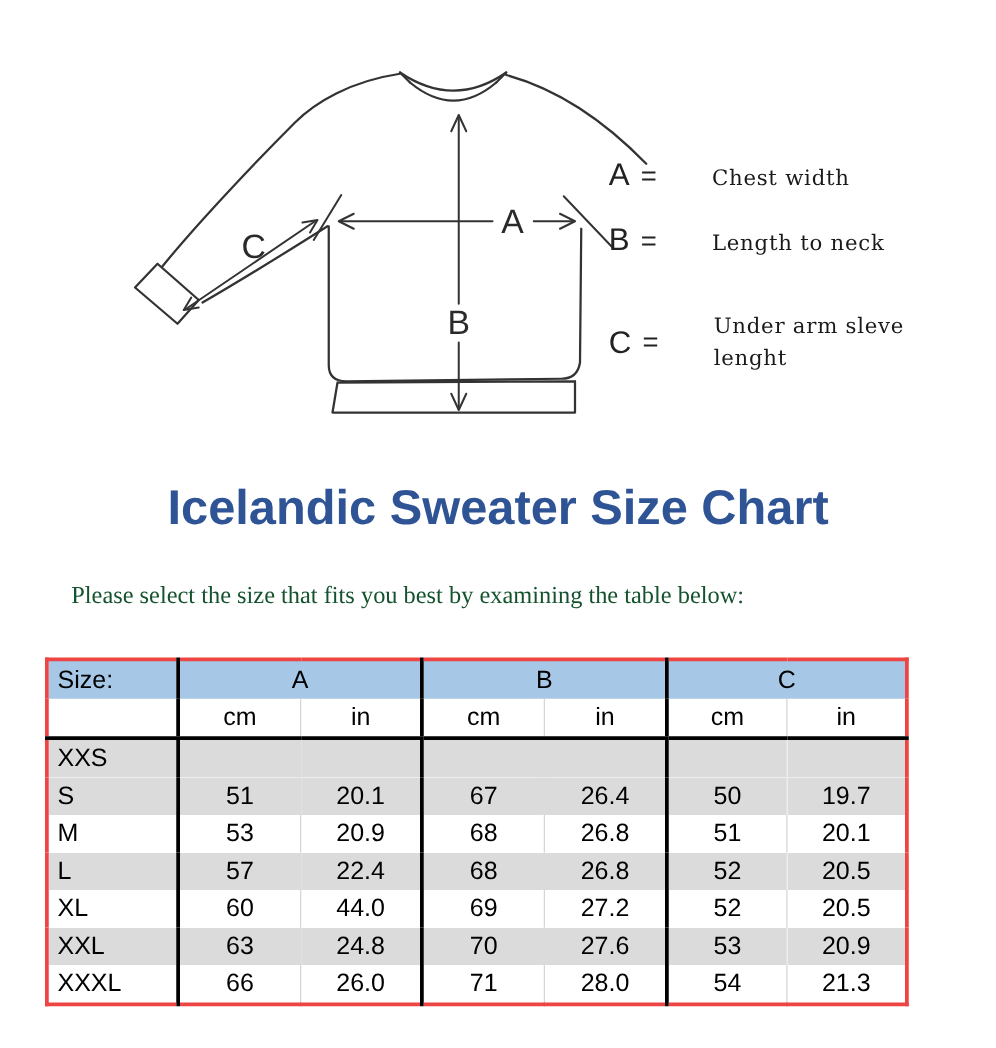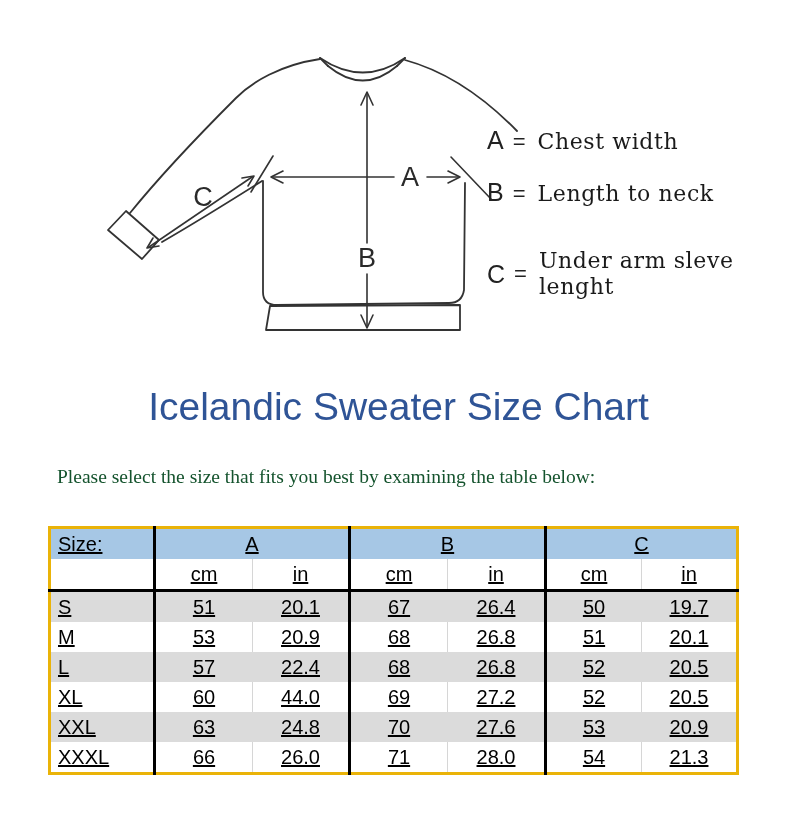--- a/index.html
+++ b/index.html
@@ -15,43 +15,43 @@
   text.arrow-label {
     font-family:"Liberation Sans", sans-serif; font-size:27px; fill:#2a2a2a;
   }
 
   
   .legend-row { position:absolute; display:flex; align-items:baseline; }
   .legend-row.centered { align-items:center; }
   .lg-letter { font-size:25px; color:#222; font-family:"Liberation Sans", sans-serif; }
   .lg-eq { font-size:22px; color:#222; margin:0 12px 0 9px; font-family:"Liberation Sans", sans-serif; }
   .lg-desc {
-    font-family:"DejaVu Serif", serif; font-size:22px; color:#1a1a1a;
-    letter-spacing:0.6px; white-space:pre-line; line-height:26px;
+    font-family:"DejaVu Serif", serif; font-size:17px; color:#1a1a1a;
+    letter-spacing:0.6px; white-space:pre-line; line-height:26px;margin-left:32px;
   }
   .legend-a { left:487px; top:126px; }
   .legend-b { left:487px; top:178px; }
   .legend-c { left:487px; top:248px; }
 
   
   .title {
     position:absolute; left:0; top:385px; width:797px; margin:0;
-    text-align:center; font-size:39px; font-weight:normal; color:#2F5496;
+    text-align:center; font-size:39px; font-weight:bold; color:#2F5496;
     font-family:"Liberation Sans", sans-serif; letter-spacing:0px;
   }
   .subtitle {
     position:absolute; left:57px; top:466px; margin:0;
     font-size:19.5px; color:#14532d;font-family:Liberation Serif, serif;
   }
 
   
   table.size-table {
-    position:absolute; left:48px; top:526px; width:688px;
+    position:absolute; left:36px; top:526px; width:688px;
     border-collapse:collapse; table-layout:fixed;
-    border:3px solid #eab308; font-family:"Liberation Sans", sans-serif;text-decoration:underline;
+    border:3px solid #ef4444; font-family:"Liberation Sans", sans-serif;
   }
   .size-table td {
     height:30px; padding:0; font-size:20px; color:#000;
     overflow:hidden; white-space:nowrap;
   }
   tr.hdr-blue td { background:#A6C7E5; }
   td.size-cell { text-align:left; padding-left:7px; }
   td.group-hdr { text-align:center; }
   td.val { text-align:center; }
   .group-start { border-left:3px solid #000; }
@@ -140,20 +140,29 @@
         <td class="val group-start">cm</td>
         <td class="val unit-divider">in</td>
         <td class="val group-start">cm</td>
         <td class="val unit-divider">in</td>
         <td class="val group-start">cm</td>
         <td class="val unit-divider">in</td>
       </tr>
     </thead>
     <tbody>
         <tr class="gray">
+          <td class="size-cell">XXS</td>
+          <td class="val group-start"></td>
+          <td class="val unit-divider"></td>
+          <td class="val group-start"></td>
+          <td class="val unit-divider"></td>
+          <td class="val group-start"></td>
+          <td class="val unit-divider"></td>
+        </tr>
+        <tr class="gray">
           <td class="size-cell">S</td>
           <td class="val group-start">51</td>
           <td class="val unit-divider">20.1</td>
           <td class="val group-start">67</td>
           <td class="val unit-divider">26.4</td>
           <td class="val group-start">50</td>
           <td class="val unit-divider">19.7</td>
         </tr>
         <tr class="white">
           <td class="size-cell">M</td>

